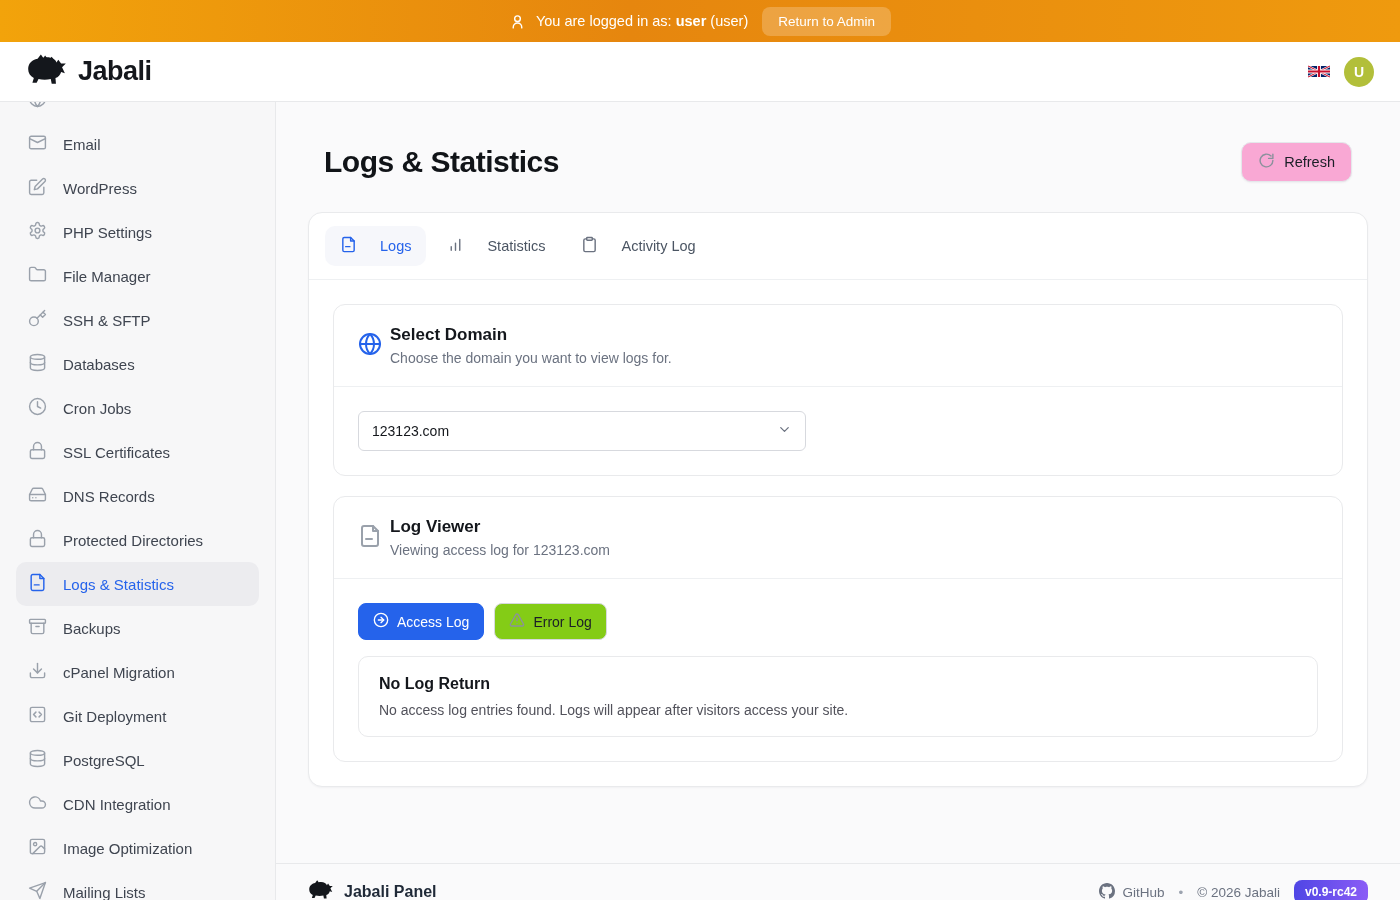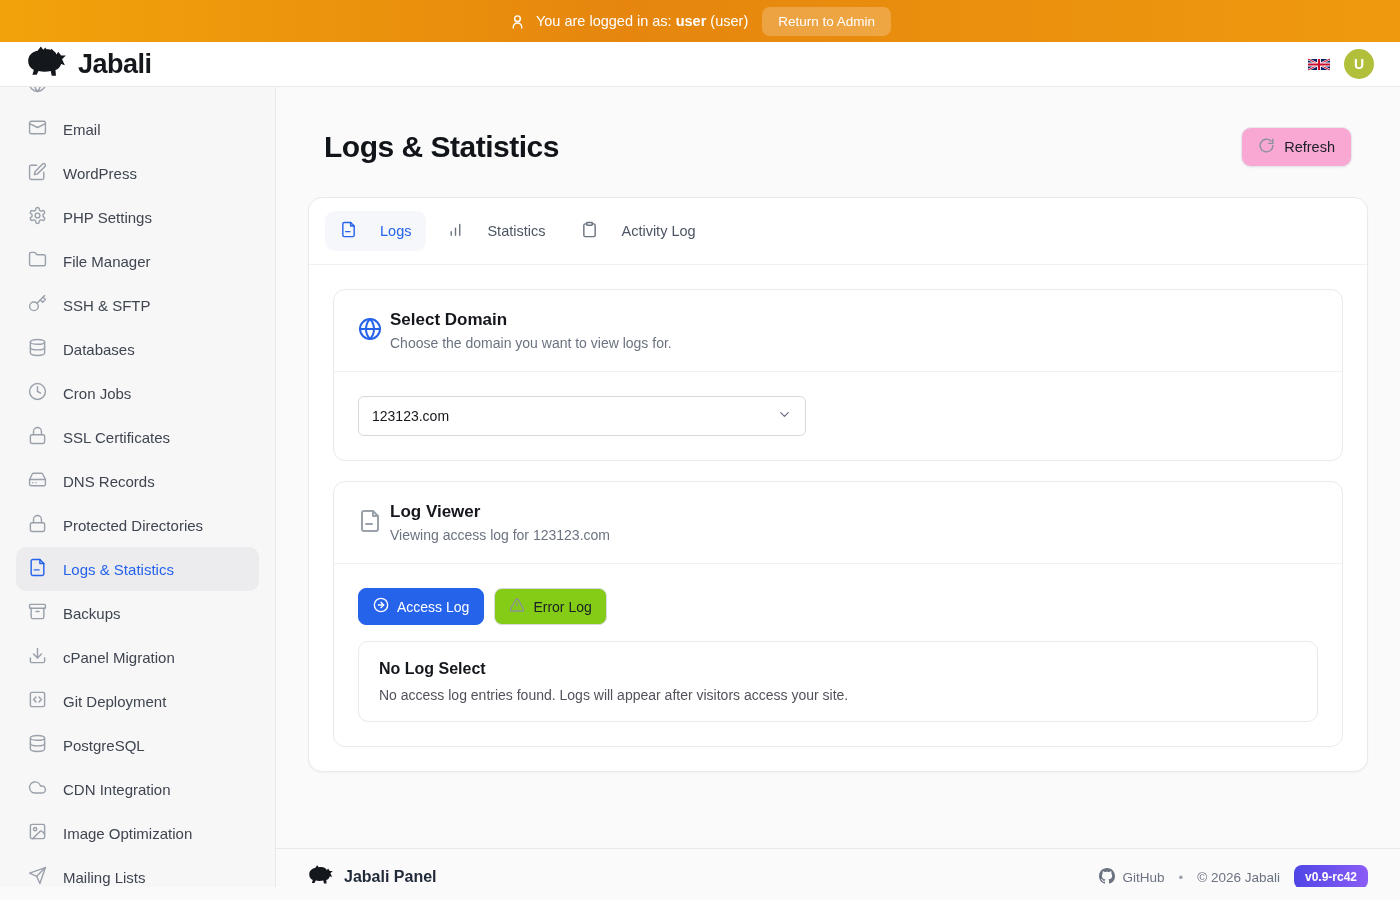--- a/index.html
+++ b/index.html
@@ -6,21 +6,21 @@
   html,body { width:1400px; height:900px; overflow:hidden; font-family:"Liberation Sans", sans-serif; background:#fafafb; color:#1f2430; }
 
   
   .topbar { height:42px; background:linear-gradient(90deg,#f2a30b,#e6860e 45%,#ef9a0e); display:flex; align-items:center; justify-content:center; gap:14px; color:#fff; font-size:14.5px; }
   .topbar .msg { display:flex; align-items:center; gap:10px; }
   .topbar svg { display:block; }
   .topbar .uname { font-weight:bold; }
   .return-btn { background:rgba(255,255,255,0.22); border:none; color:#fff; font-size:13.5px; padding:7px 16px; border-radius:8px; font-family:inherit; cursor:pointer; }
 
   
-  .header { height:45px; background:#fff; border-bottom:1px solid #e8e9eb; display:flex; align-items:center; justify-content:space-between; padding:0 26px; }
+  .header { height:60px; background:#fff; border-bottom:1px solid #e8e9eb; display:flex; align-items:center; justify-content:space-between; padding:0 26px; }
   .brand { display:flex; align-items:center; gap:10px; }
   .brand-name { font-size:27px; font-weight:800; letter-spacing:-0.5px; color:#14171c; }
   .header-right { display:flex; align-items:center; gap:14px; }
   .flag { width:22px; height:15px; border-radius:2px; overflow:hidden; display:block; }
   .avatar { width:30px; height:30px; border-radius:50%; background:#b2bf3a; color:#fff; font-size:14px; font-weight:bold; display:flex; align-items:center; justify-content:center; }
 
   
   .shell { display:flex; height:800px; }
 
   
@@ -373,21 +373,21 @@
                     <svg width="16" height="16" viewBox="0 0 24 24" fill="none" stroke="#8b919c" stroke-width="2" stroke-linecap="round" stroke-linejoin="round">
                         <path d="m21.73 18-8-14a2 2 0 0 0-3.46 0l-8 14A2 2 0 0 0 4 21h16a2 2 0 0 0 1.73-3Z"></path>
                         <path d="M12 9v4"></path>
                         <path d="M12 17h.01"></path>
                       </svg>
                   </span>
                   <span>Error Log</span>
                 </button>
               </div>
               <div class="empty-box">
-                <div class="empty-title">No Log Select</div>
+                <div class="empty-title">No Log Return</div>
                 <div class="empty-msg">No access log entries found. Logs will appear after visitors access your site.</div>
               </div>
             </div>
           </div>
         </div>
       </div>
     </div>
 
     <div class="footer">
       <div class="footer-left">

